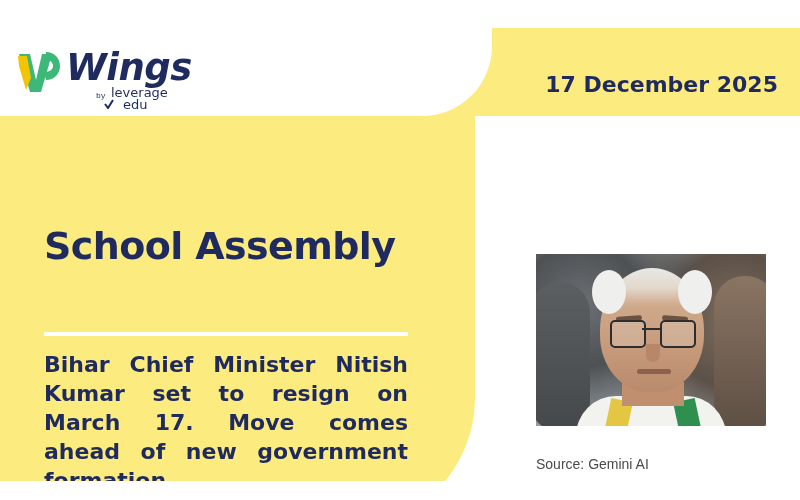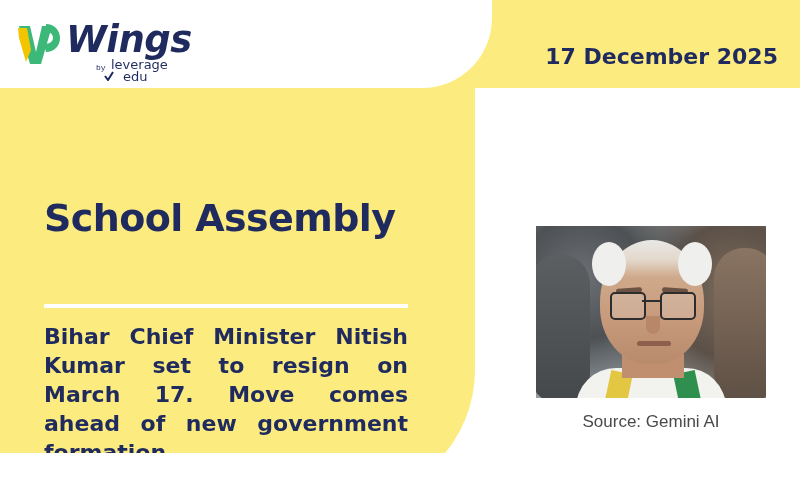--- a/index.html
+++ b/index.html
@@ -7,20 +7,21 @@
     padding: 0;
     background: #ffffff;
   }
   #page {
     position: relative;
     width: 800px;
     height: 453px;
     overflow: hidden;
     background: #ffffff;
     font-family: "Liberation Sans", sans-serif;
+    margin-top: 28px;
   }
 
   
   .yellow-top-bar {
     position: absolute;
     left: 0;
     top: 0;
     width: 800px;
     height: 88px;
     background: #fceb7f;
@@ -324,24 +325,24 @@
     top: 22px;
     width: 62px;
     height: 156px;
     border-radius: 30px;
     background: linear-gradient(180deg, #8a7462 0%, #5d4f44 100%);
   }
 
   .photo-source {
     position: absolute;
     left: 536px;
-    top: 412px;
+    top: 428px;
     width: 230px;
-    text-align: center;
-    font-size: 17px;
+    text-align: left;
+    font-size: 14px;
     color: #4a4a4a;
     font-family: "Liberation Sans", sans-serif;
   }
 </style>
 </head>
 <body>
 
 <div id="page">
 
   <div class="yellow-top-bar"></div>

